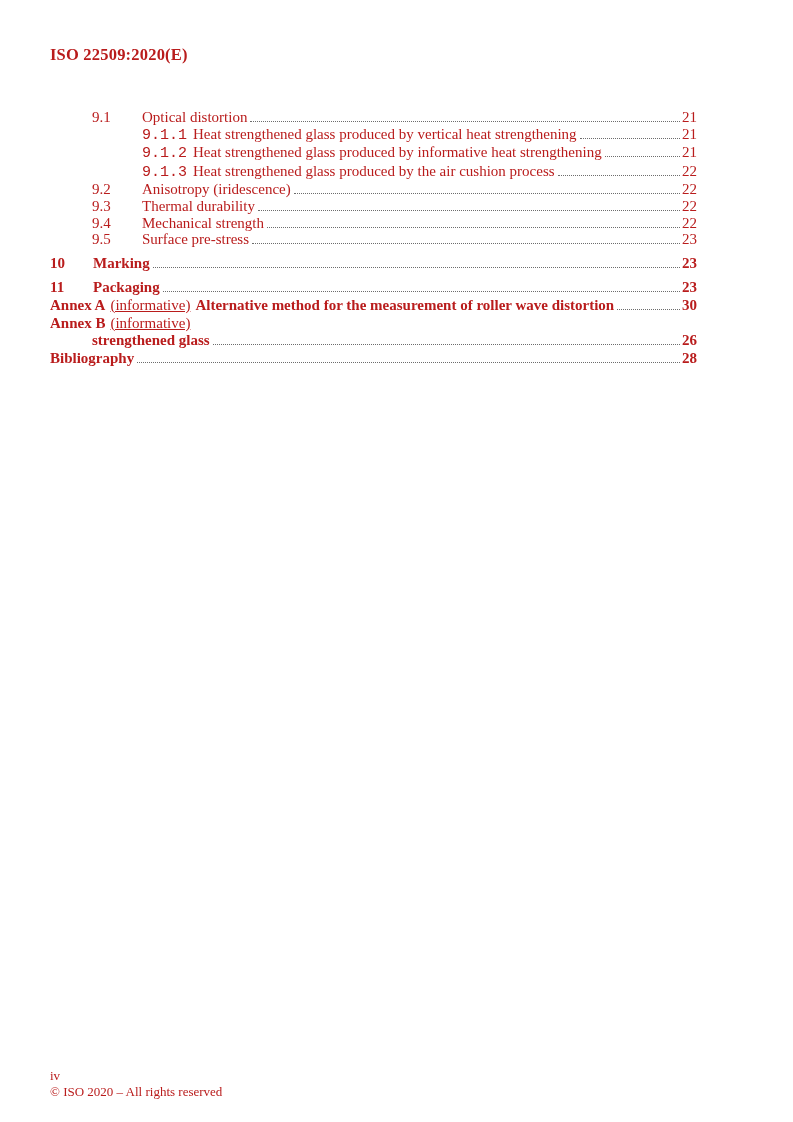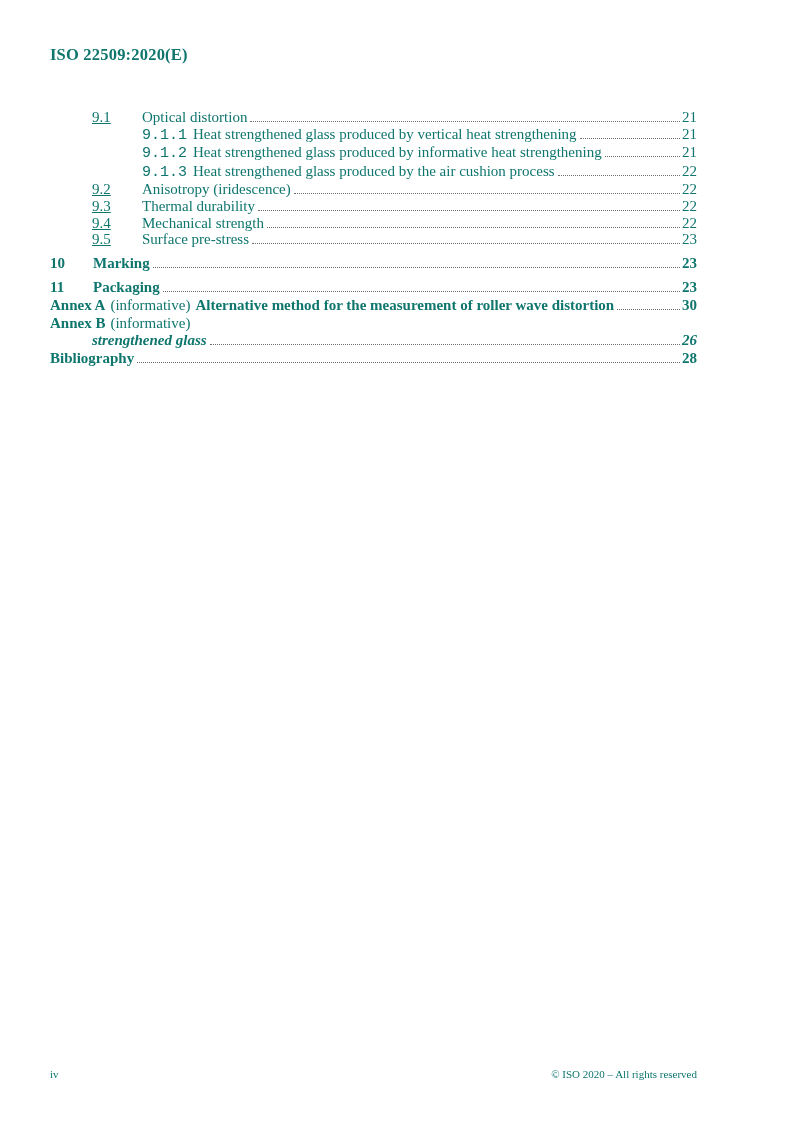--- a/index.html
+++ b/index.html
@@ -4,21 +4,21 @@
 <style>
   * { margin: 0; padding: 0; box-sizing: border-box; }
   html, body { background: #e9e9e9; }
   .page {
     position: relative;
     width: 793px;
     height: 1122px;
     margin: 0 auto;
     background: #ffffff;
     font-family: "Liberation Serif", "DejaVu Serif", serif;
-    color: #0f766e;
+    color: #b91c1c;
     overflow: hidden;
   }
   .doc-header {
     position: absolute;
     left: 50px;
     top: 45px;
     font-size: 16.5px;
     font-weight: bold;
     letter-spacing: 0.2px;
   }
@@ -29,45 +29,46 @@
     width: 647px;
   }
   .row {
     display: flex;
     align-items: baseline;
     font-size: 15px;
     line-height: 16.6px;
   }
   .row .num { flex: none; }
   .sub2 { padding-left: 42px; }
-  .sub2 .num { width: 50px; text-decoration: underline; }
+  .sub2 .num { width: 50px; }
   .sub3 { padding-left: 92px; }
   .sub3 .num { width: 51px; font-family: Liberation Mono, monospace; }
   .main { font-weight: bold; line-height: 17px; margin-top: 7px; }
   .main .num { width: 43px; }
   .annex, .biblio { font-weight: bold; line-height: 17px; margin-top: 1px; }
   .annex .alabel, .annex .qual { margin-right: 5px; }
-  .qual { font-weight: normal; }
-  .wrap2 { padding-left: 42px; margin-top: 0; font-style: italic; }
+  .qual { font-weight: normal; text-decoration: underline; }
+  .wrap2 { padding-left: 42px; margin-top: 0; }
   .title { white-space: nowrap; }
   .leader {
     flex: 1;
     min-width: 8px;
     border-bottom: 1.4px dotted #6d6d6d;
     margin: 0 2px 0 3px;
   }
   .pagenum { flex: none; text-align: right; }
   .doc-footer {
     position: absolute;
     left: 50px;
     right: 96px;
     top: 1068px;
     display: flex;
     justify-content: space-between;
-    font-size: 11px;
+    font-size: 13px;
+    flex-direction: column;
   }
 </style>
 </head>
 <body>
 
 <div class="page">
 
   <div class="doc-header">ISO 22509:2020(E)</div>
 
   <div class="toc">

